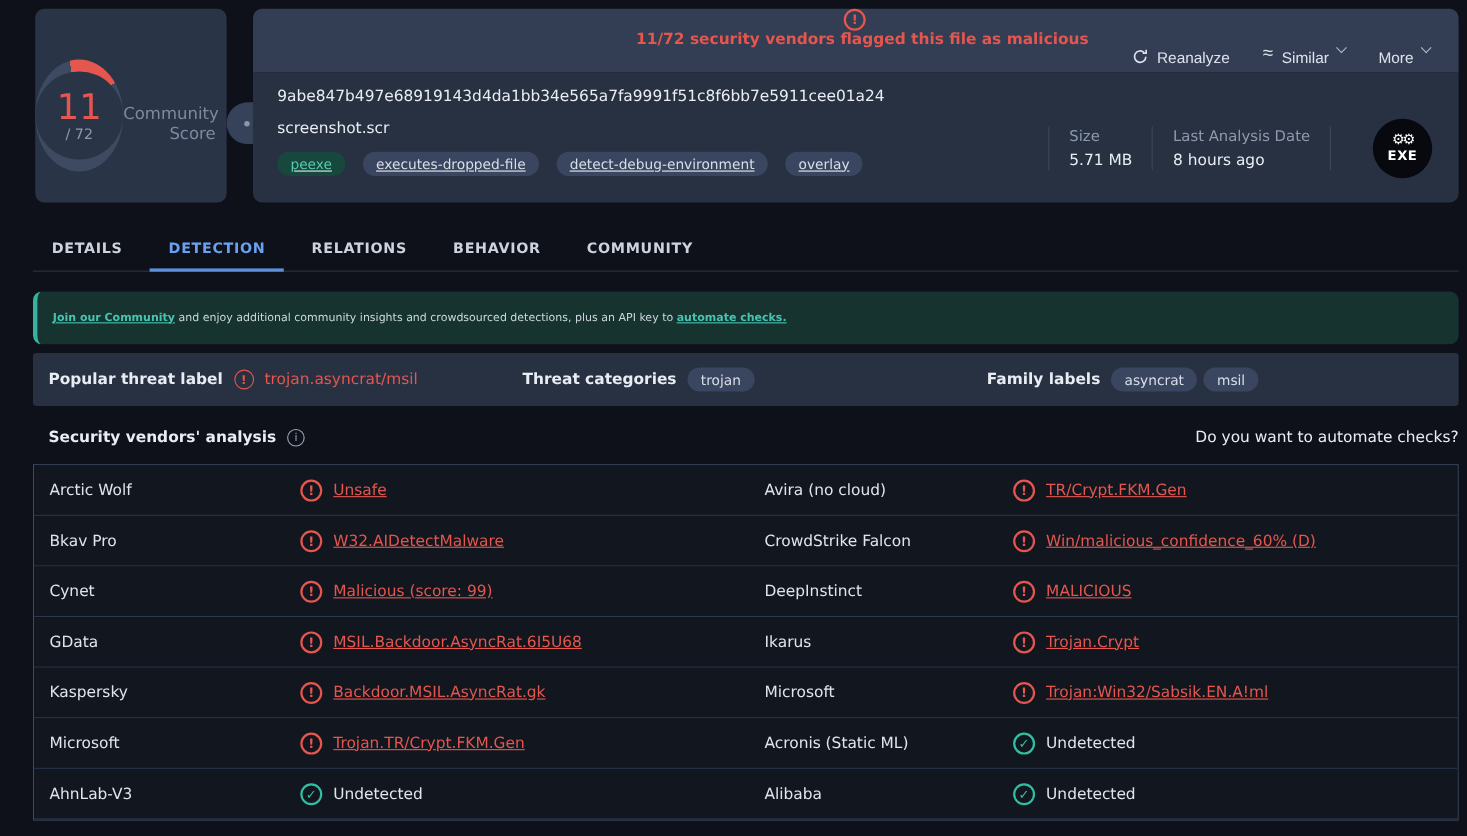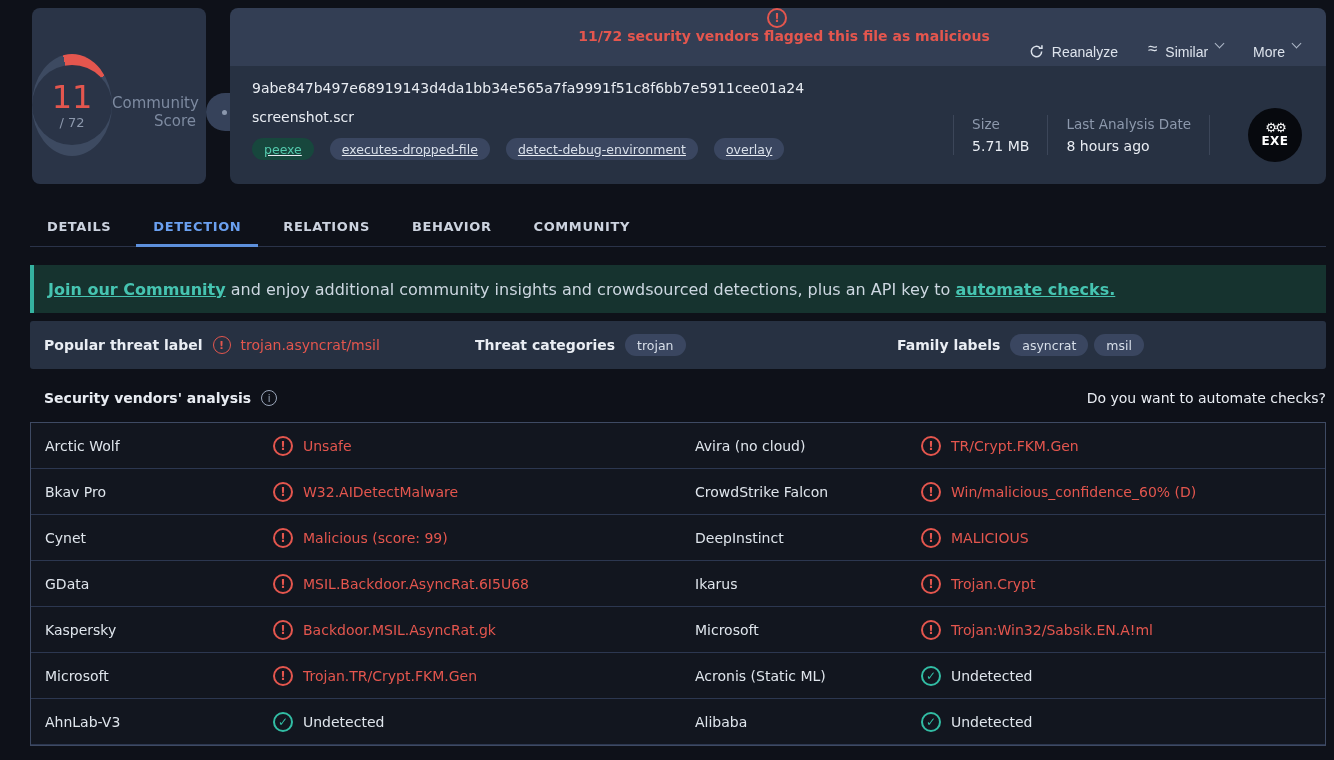--- a/index.html
+++ b/index.html
@@ -85,22 +85,22 @@
 
   
   .tabs{display:flex;margin:20px 8px 0 30px;border-bottom:1px solid #2a3349;}
   .tab{padding:15px 17px 12px;font-size:13px;font-weight:bold;letter-spacing:.6px;color:#ccd3df;
     cursor:pointer;margin-right:8px;position:relative;}
   .tab.active{color:var(--blue);}
   .tab.active::after{content:"";position:absolute;left:0;right:0;bottom:-1px;height:3px;background:var(--underline);}
 
   
   .content{margin:18px 8px 0 30px;}
-  .banner{height:48px;background:var(--banner-bg);border-left:4px solid #35b2a0;border-radius:0;
-    display:flex;align-items:center;padding:0 14px;font-size:16px;color:#cdd7e1;}
+  .banner{height:48px;background:var(--banner-bg);border-left:4px solid #35b2a0;border-radius:8px;
+    display:flex;align-items:center;padding:0 14px;font-size:10px;color:#cdd7e1;}
   .banner a{color:var(--teal);font-weight:bold;text-decoration:underline;cursor:pointer;}
   .threat-card{margin-top:8px;height:48px;background:var(--body);border-radius:3px;
     display:flex;align-items:center;padding:0 14px;}
   .threat-group{display:flex;align-items:center;gap:10px;}
   .g1{width:431px;}
   .g2{width:422px;}
   .g3{flex:1;}
   .bold-label{font-weight:bold;font-size:14px;color:var(--white);}
   .threat-value{color:var(--red);font-size:14px;}
   .small-alert{width:18px;height:18px;border-width:1.5px;font-size:11px;}
@@ -112,21 +112,21 @@
     font-size:10px;display:inline-flex;align-items:center;justify-content:center;cursor:pointer;}
   .info-icon::after{content:"i";}
   .automate-hint{font-size:14px;color:var(--white);cursor:pointer;}
   
   .vendor-table{margin-top:9px;border:1px solid var(--border);}
   .vrow{height:46px;display:grid;grid-template-columns:228px 422px 226px 1fr;align-items:center;
     padding-left:14px;border-bottom:1px solid var(--divider);background:#12161f;}
   .vrow:last-child{border-bottom:1px solid var(--divider);}
   .vendor-name{color:#dfe5ec;font-size:14px;}
   .result{display:flex;align-items:center;gap:10px;font-size:14px;}
-  .result.malicious .result-text{color:var(--red);}
+  .result.malicious .result-text{color:var(--red);text-decoration:underline;}
   .result.undetected .result-text{color:#dfe5ec;}
 </style>
 </head>
 <body>
 
 <div class="top">
   <div class="score-card">
     <div class="gauge">
       <div class="gauge-inner">
         <div class="gauge-score">11</div>

